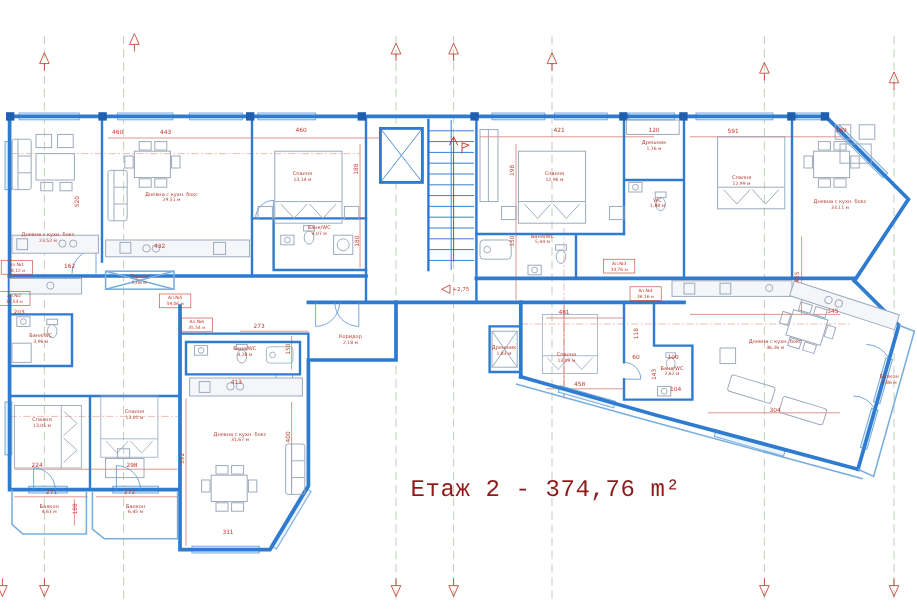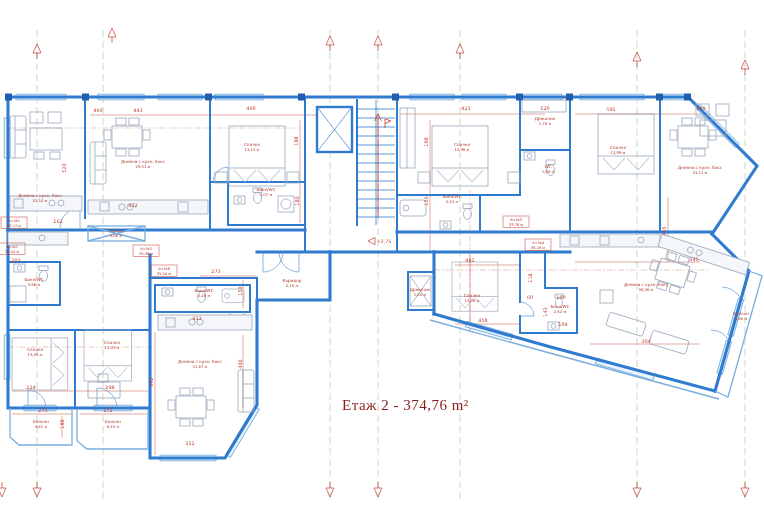--- a/index.html
+++ b/index.html
@@ -15,21 +15,21 @@
   .rail{fill:none;stroke:var(--winb);stroke-width:1.3;}
   .winr{fill:#eaf4fc;stroke:var(--winb);stroke-width:0.9;}
   .dr{fill:none;stroke:#5b97d8;stroke-width:0.7;}
   .fu{fill:none;stroke:var(--fur);stroke-width:0.8;}
   .fuf{fill:#f4f6f9;stroke:var(--fur);stroke-width:0.8;}
   .dl{fill:none;stroke:var(--dim);stroke-width:0.45;}
   .dc{fill:none;stroke:var(--dim);stroke-width:0.4;stroke-dasharray:6 2 1.5 2;opacity:.7;}
   .red{fill:none;stroke:var(--dim);stroke-width:0.8;}
   .pier{fill:var(--walld);}
   .title{position:absolute;left:342px;top:397px;color:var(--titler);
-         font-family:Liberation Serif, serif;font-size:15px;letter-spacing:.5px;}
+         font-family:Liberation Mono, monospace;font-size:20px;letter-spacing:.5px;}
   text{font-family:"DejaVu Sans",sans-serif;}
   .roomname{fill:#b23a2e;}
   .dimtxt{fill:var(--dim);}
   .tagbox{fill:none;stroke:var(--dim);stroke-width:0.5;}
   .axline{stroke:var(--axg);stroke-width:0.8;stroke-dasharray:7 4;fill:none;}
   .axmark{stroke:var(--dim);stroke-width:0.7;fill:none;}
 </style>
 </head>
 <body>
 

